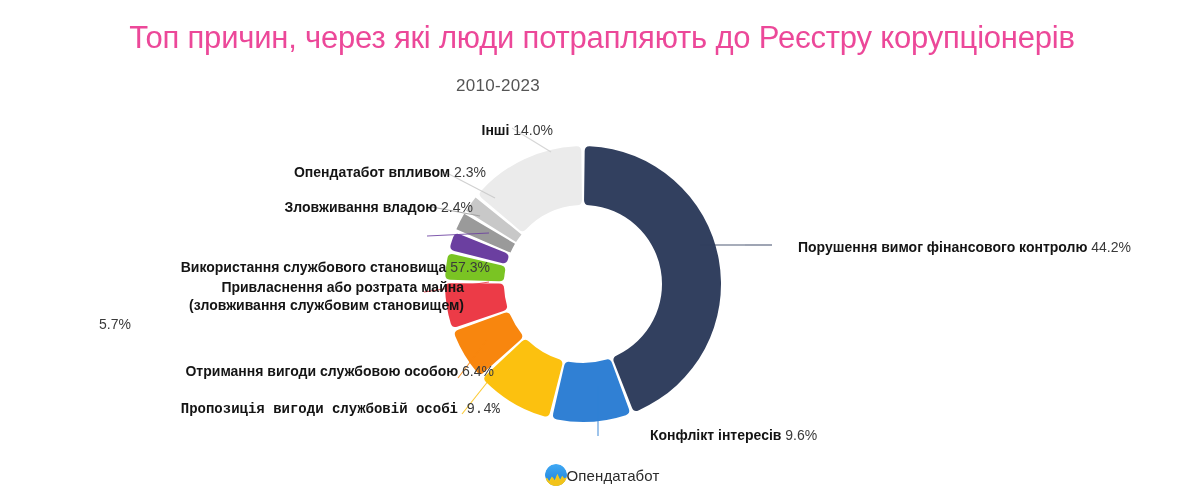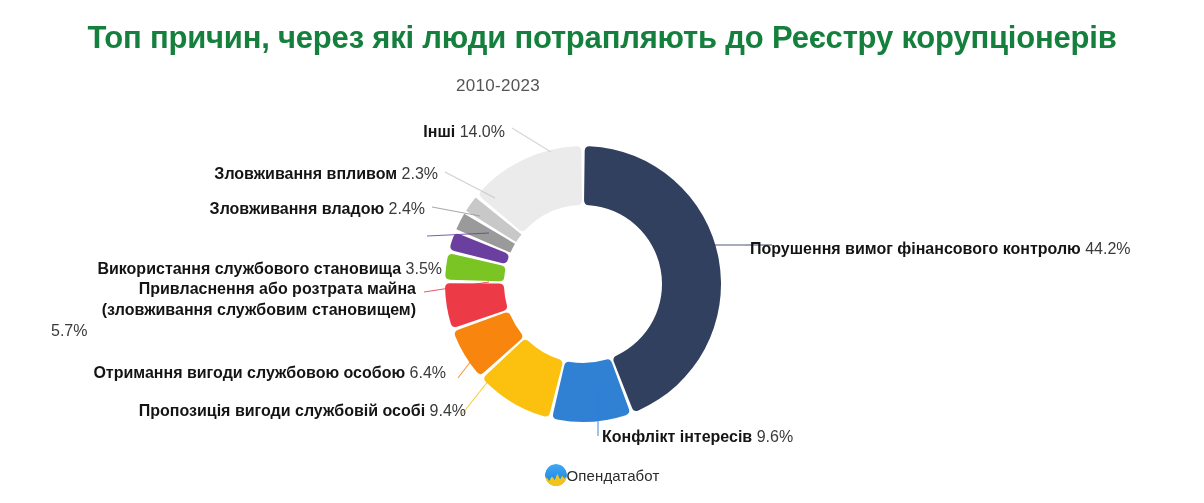--- a/index.html
+++ b/index.html
@@ -22,22 +22,22 @@
   }
 
   
   .title {
     position: absolute;
     left: 0;
     top: 20px;
     width: 1204px;
     text-align: center;
     font-size: 31px;
-    font-weight: bold;
-    color: #15803d;
+    font-weight: normal;
+    color: #ec4899;
     letter-spacing: -0.2px;
     white-space: nowrap;
   }
   .subtitle {
     position: absolute;
     left: 0;
     top: 76px;
     width: 996px;
     text-align: center;
     font-size: 17px;
@@ -50,24 +50,25 @@
     position: absolute;
     left: 0;
     top: 0;
     width: 1204px;
     height: 503px;
   }
 
   
   .lbl {
     position: absolute;
-    font-size: 16px;
+    font-size: 14px;
     color: #1a1a1a;
     line-height: 1.32;
     white-space: nowrap;
+    margin-left: 48px;
   }
   .lbl .nm { font-weight: bold; color: #141414; }
   .lbl .pc { font-weight: normal; color: #3a3a3a; }
   .lbl.r { text-align: right; }
   .lbl.l { text-align: center; }
   .lbl.wrap { white-space: normal; }
 
   
   .brand {
     position: absolute;
@@ -133,21 +134,21 @@
   <div class="lbl l" style="left:750px; top:238px;">
     <span class="nm">Порушення вимог фінансового контролю</span>
     <span class="pc">44.2%</span>
   </div>
 
   <div class="lbl l" style="left:602px; top:426px;">
     <span class="nm">Конфлікт інтересів</span>
     <span class="pc">9.6%</span>
   </div>
 
-  <div class="lbl r" style="left:14px; top:400px; width:452px;">
+  <div class="lbl r" style="left:0px; top:400px; width:452px;font-family:Liberation Mono, monospace;">
     <span class="nm">Пропозиція вигоди службовій особі</span>
     <span class="pc">9.4%</span>
   </div>
 
   <div class="lbl r" style="left:0px; top:362px; width:446px;text-align:right;">
     <span class="nm">Отримання вигоди службовою особою</span>
     <span class="pc">6.4%</span>
   </div>
 
   <div class="lbl r wrap" style="left:0px; top:278px; width:416px;">
@@ -157,31 +158,31 @@
     <div>
       <span class="nm">(зловживання службовим становищем)</span>
     </div>
     <div style="text-align:left; padding-left:51px;">
       <span class="pc">5.7%</span>
     </div>
   </div>
 
   <div class="lbl r" style="left:0px; top:258px; width:442px;">
     <span class="nm">Використання службового становища</span>
-    <span class="pc">3.5%</span>
+    <span class="pc">57.3%</span>
   </div>
 
 
   <div class="lbl r" style="left:0px; top:198px; width:425px;">
     <span class="nm">Зловживання владою</span>
     <span class="pc">2.4%</span>
   </div>
 
   <div class="lbl r" style="left:0px; top:163px; width:438px;">
-    <span class="nm">Зловживання впливом</span>
+    <span class="nm">Опендатабот впливом</span>
     <span class="pc">2.3%</span>
   </div>
 
   <div class="lbl r" style="left:0px; top:121px; width:505px;">
     <span class="nm">Інші</span>
     <span class="pc">14.0%</span>
   </div>
 
   <div class="brand">
     <svg class="brand-logo" viewBox="0 0 32 32">

